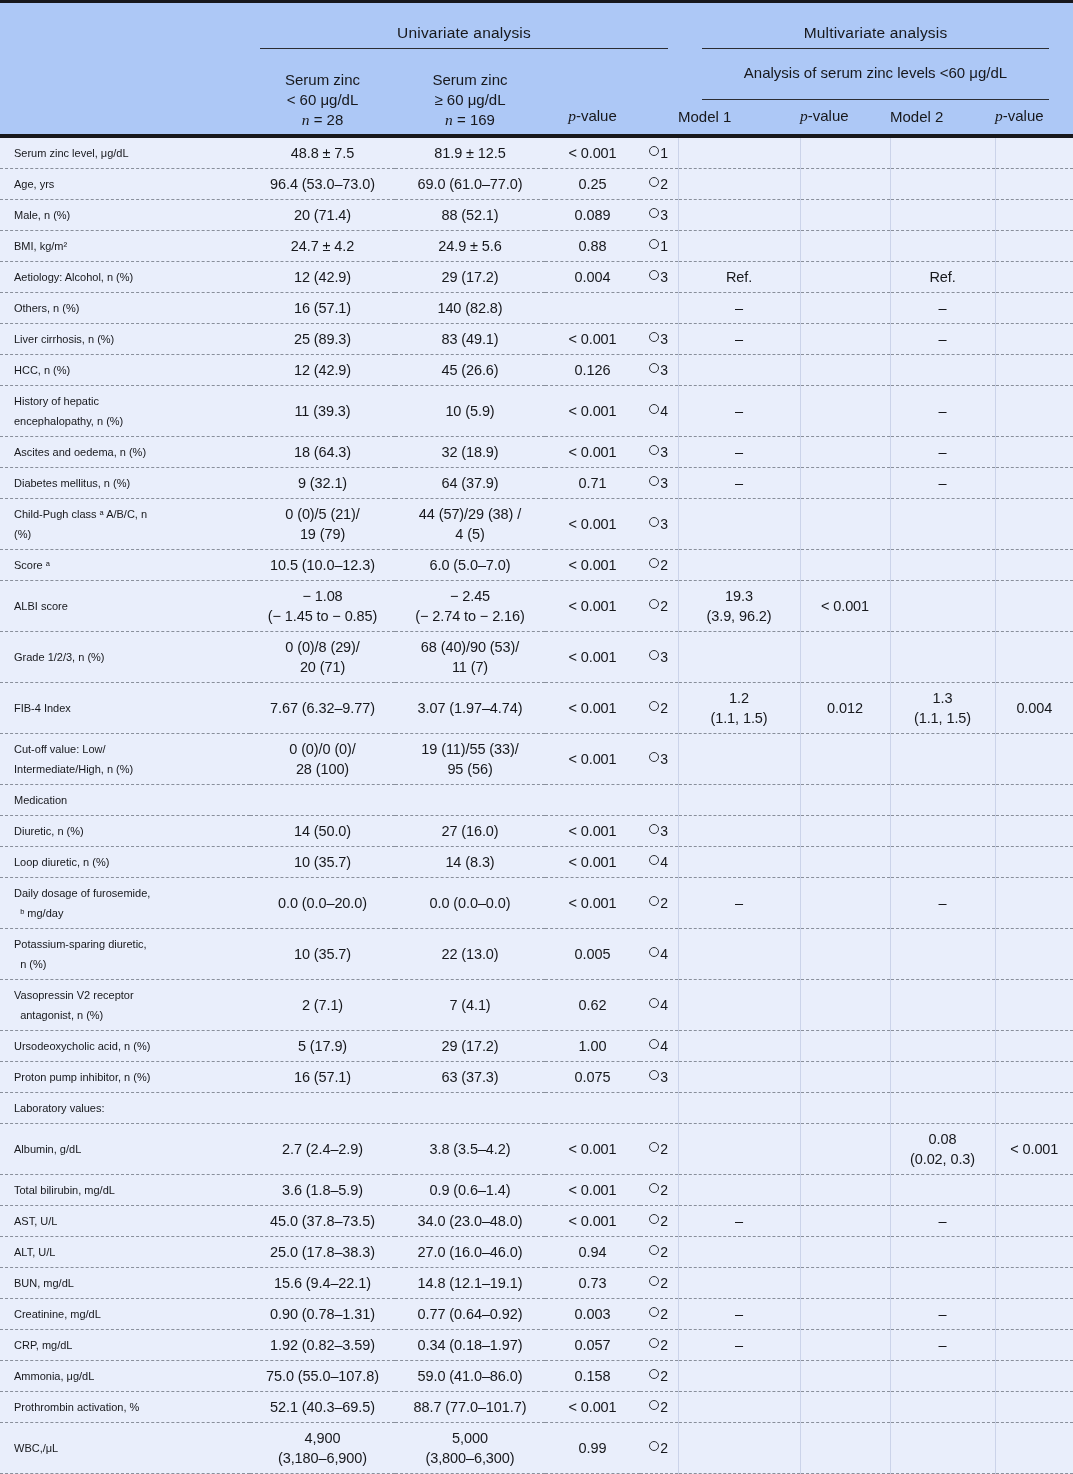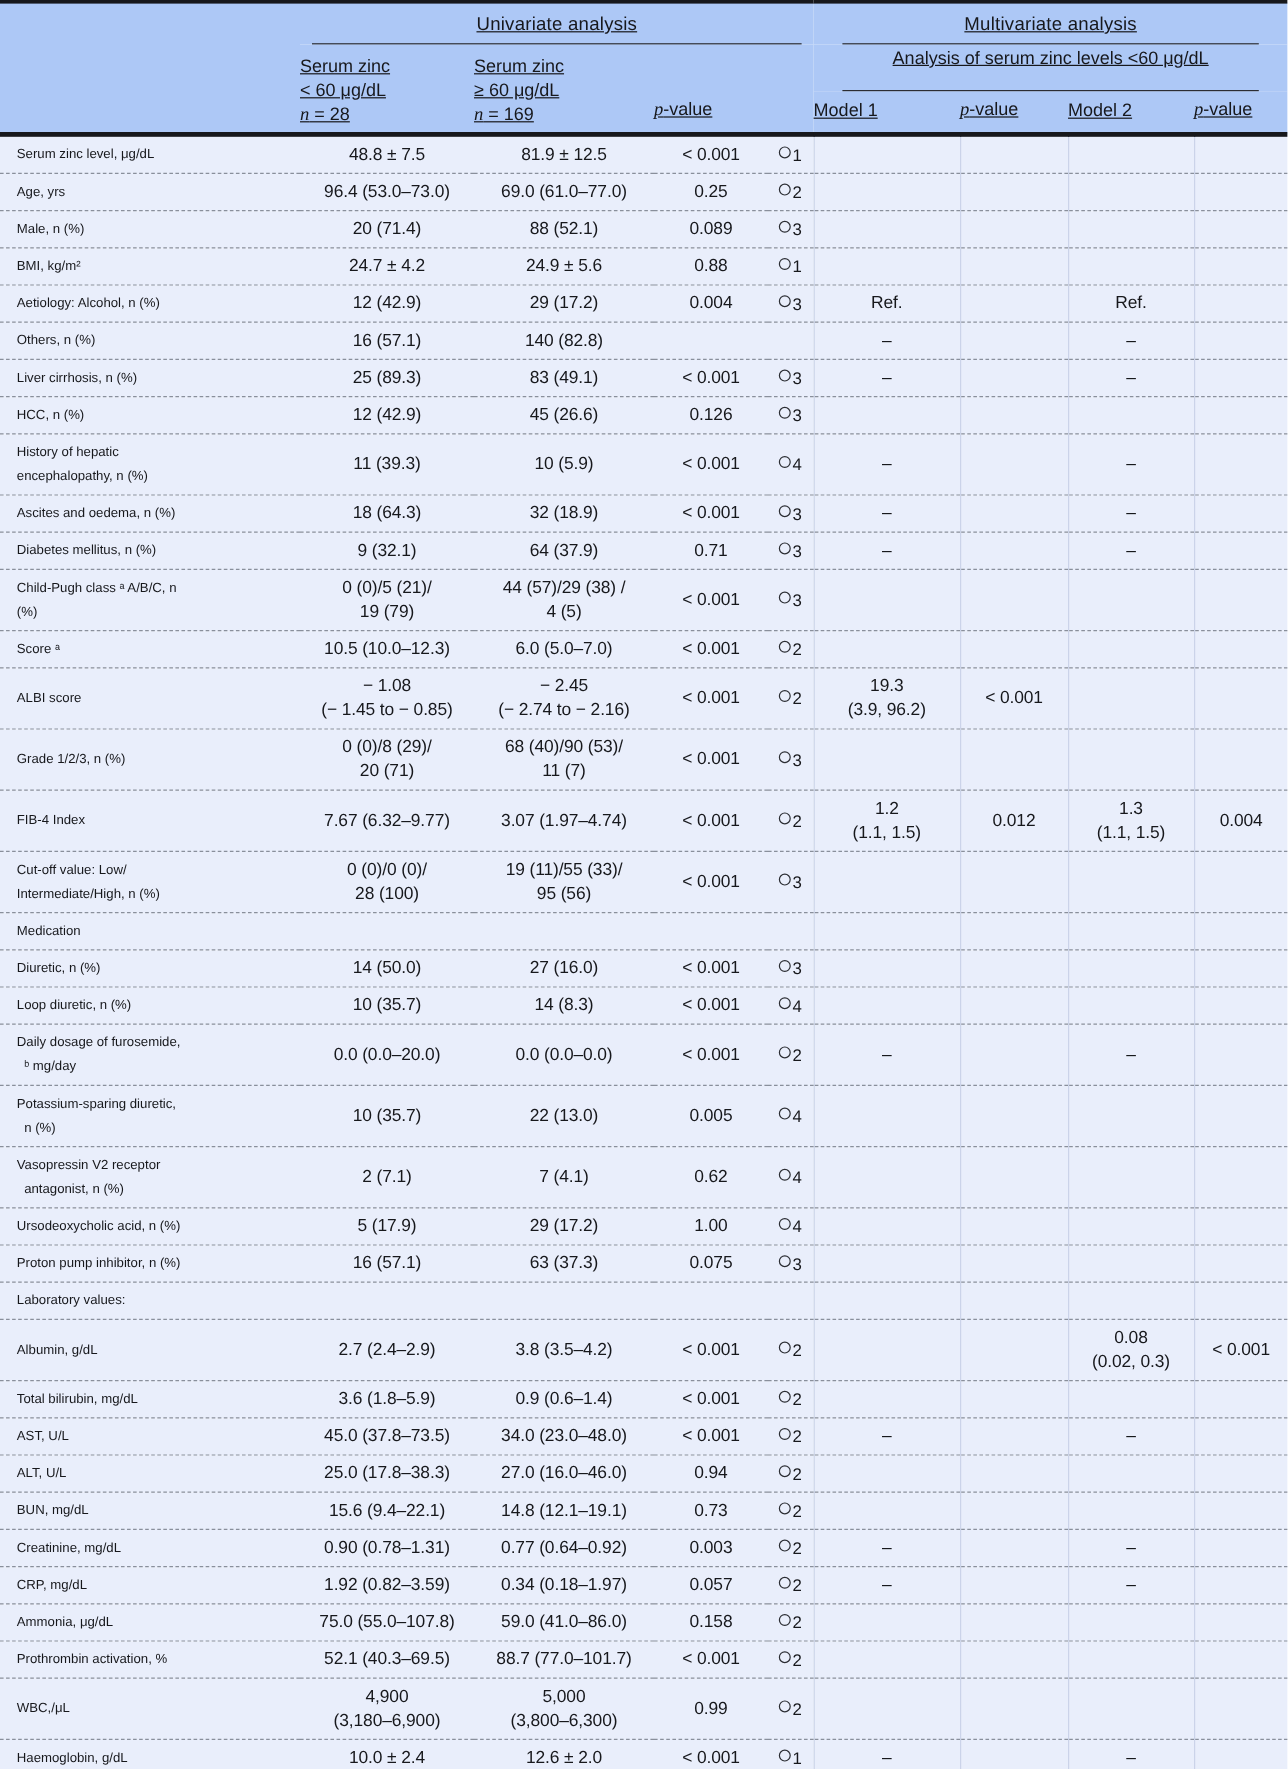--- a/index.html
+++ b/index.html
@@ -2,33 +2,33 @@
 <html><head>
 <meta charset="utf-8">
 <style>
   html,body { margin:0; padding:0; background:#ffffff; }
   body { font-family:"Liberation Sans", sans-serif; color:#17181c; }
   .page { width:1073px; }
   table.tbl { width:1073px; border-collapse:collapse; table-layout:fixed;
     border-top:3px solid #17181c; border-bottom:3px solid #17181c; }
   thead { background:#adc8f6; }
   thead tr.h3 td, thead tr.h2 td, thead tr.h1 td { border:none; }
-  table.tbl thead { border-bottom:4px solid #17181c;text-decoration:underline; }
+  table.tbl thead { border-bottom:4px solid #17181c; }
   tbody { background:#e9eefb; }
   tbody tr { border-bottom:1px dashed #898f9b; }
   tbody tr:last-child { border-bottom:none; }
   td { padding:0; vertical-align:middle; }
 
   
   .grp-t { font-size:15.5px; text-align:center; padding:9px 0 6px;
     border-bottom:1.2px solid #2b2d33; margin:0 10px; letter-spacing:.2px; }
-  .grp-t.mv { margin:0 24px; }
+  .grp-t.mv { margin:12px 24px; }
   .subt-t { font-size:15px; text-align:center; padding:3px 0 18px;
     border-bottom:1.2px solid #2b2d33; margin:0 24px; }
-  .sub { font-size:15px; }
+  .sub { text-align:center; font-size:15px; }
   .zc { line-height:20px; vertical-align:middle; padding-top:4px; }
   .pvh { vertical-align:bottom; padding-bottom:9px; }
   tr.h2 { height:30px; }
   tr.h3 { height:36px; }
   tr.h3 td { vertical-align:bottom; padding-bottom:9px; font-size:15px; }
   i.mathvar { font-style:italic; font-family:"Liberation Serif", serif; font-size:15.5px; }
 
   
   .lbl { text-align:left; padding:5px 4px 5px 14px; white-space:pre-wrap;
     font-size:11px; line-height:20px; }

